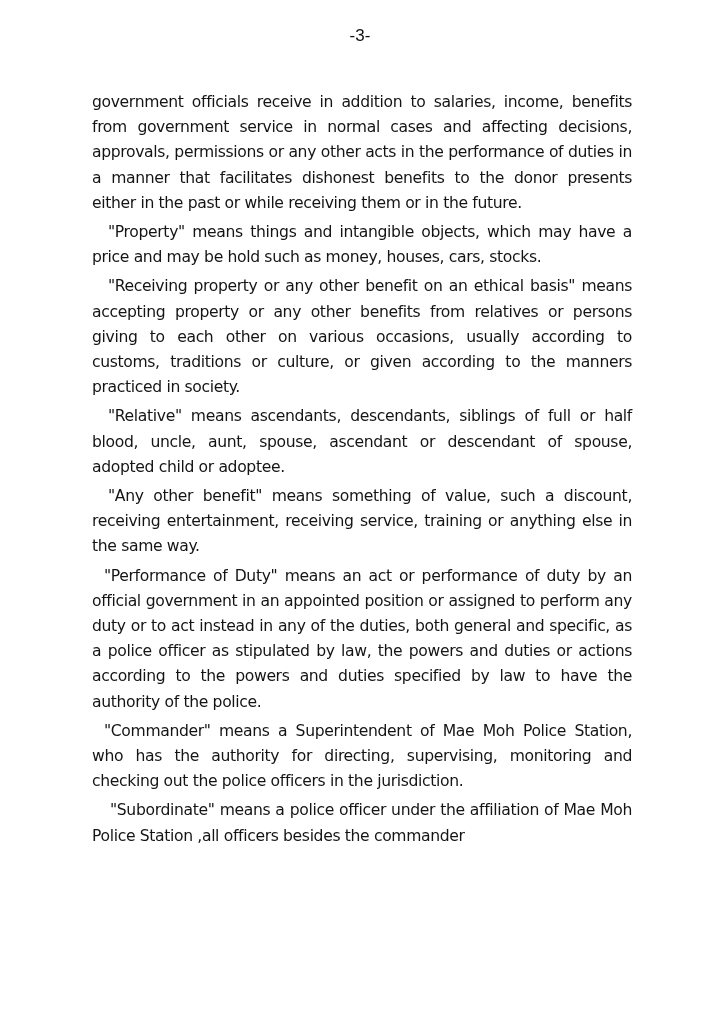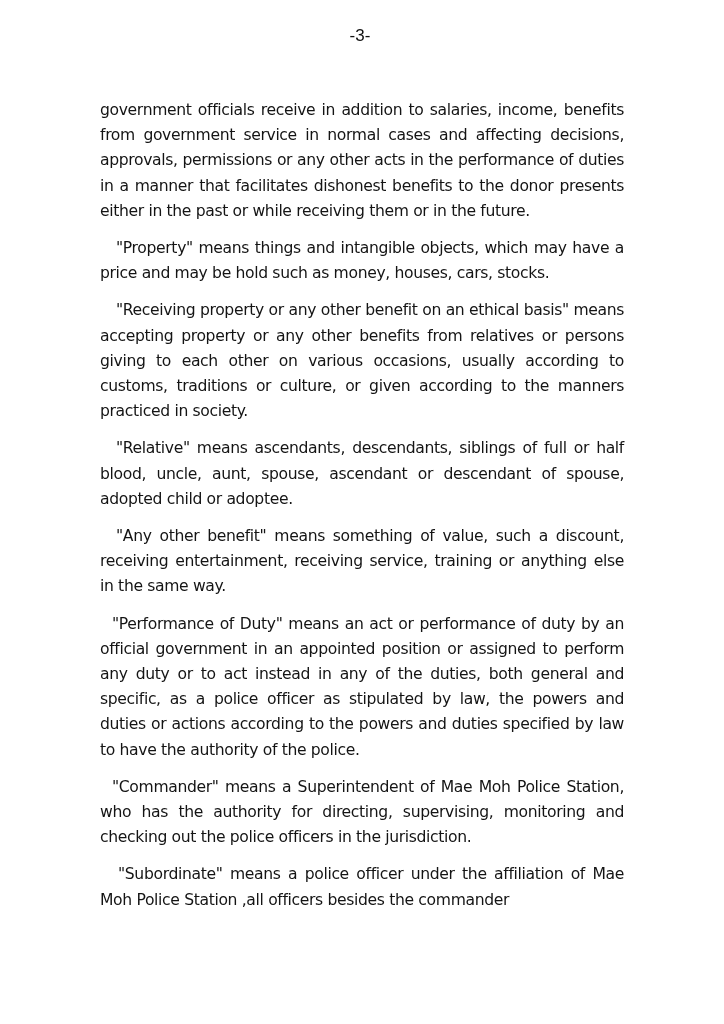--- a/index.html
+++ b/index.html
@@ -32,21 +32,21 @@
       top: 86px;
       left: 88px;
       width: 548px;
       font-family: "DejaVu Sans", sans-serif;
       font-size: 15.6px;
       line-height: 25.2px;
       letter-spacing: -0.35px;
       color: #141414;
     }
     .para {
-      margin: 12px;
+      margin: 4px;
       text-align: justify;
       text-align-last: left;
     }
     .para.indent {
       text-indent: 16px;
     }
     .para.indent2 {
       text-indent: 12px;
     }
     .para.indent3 {

